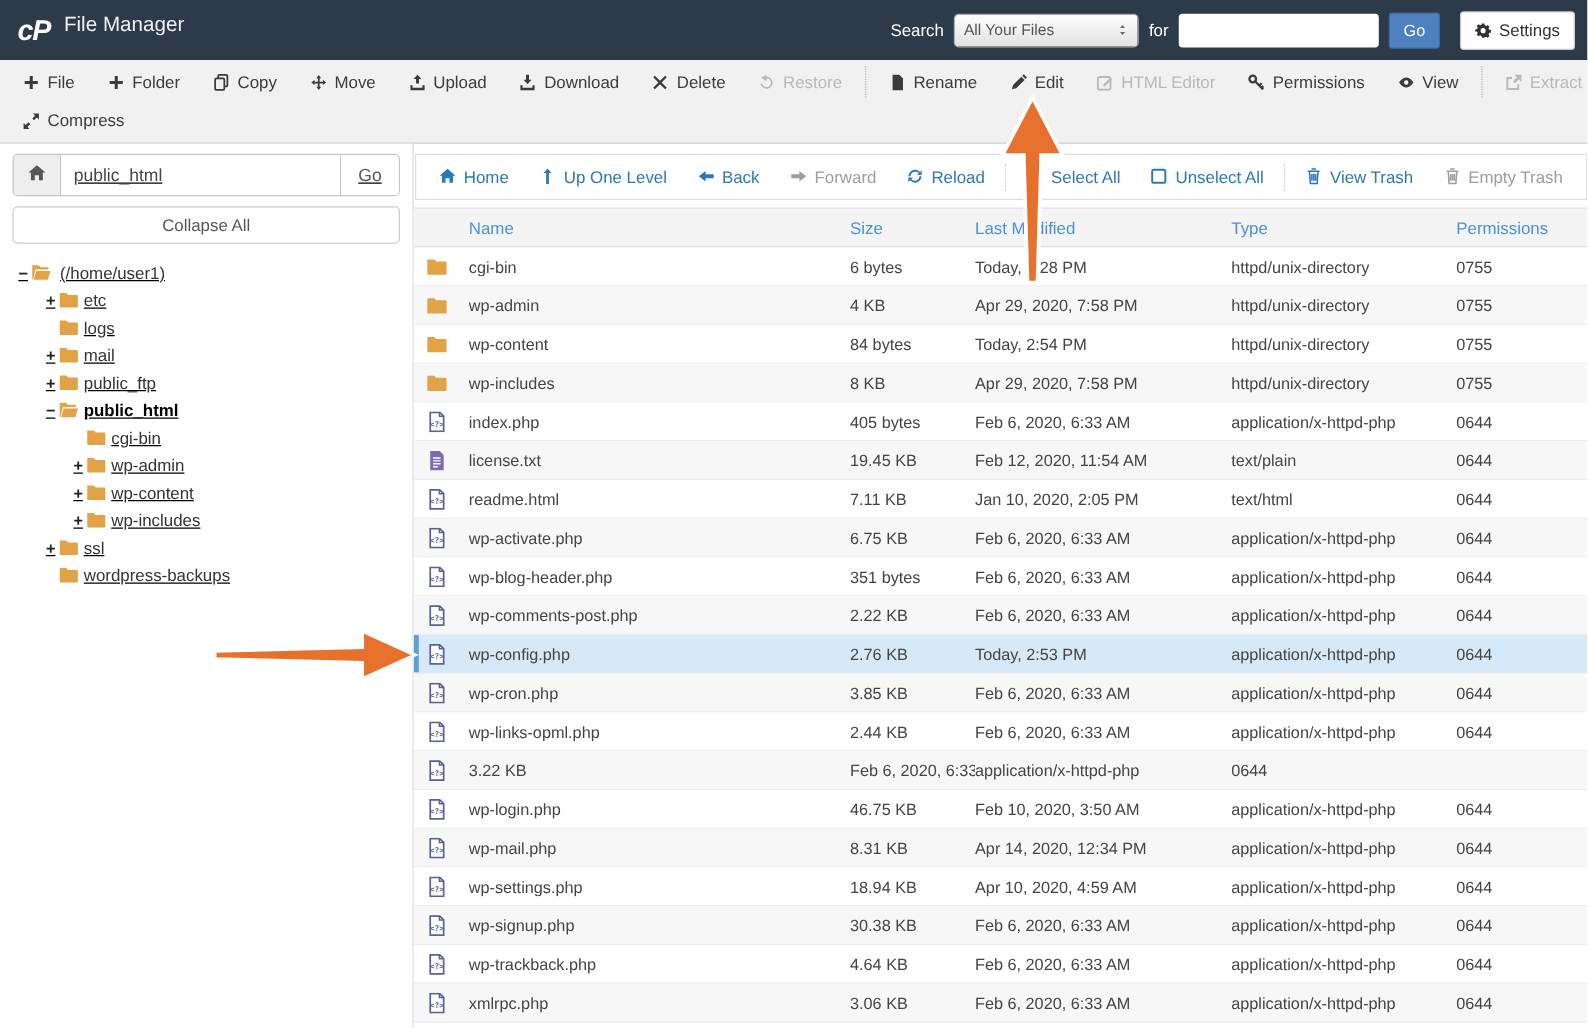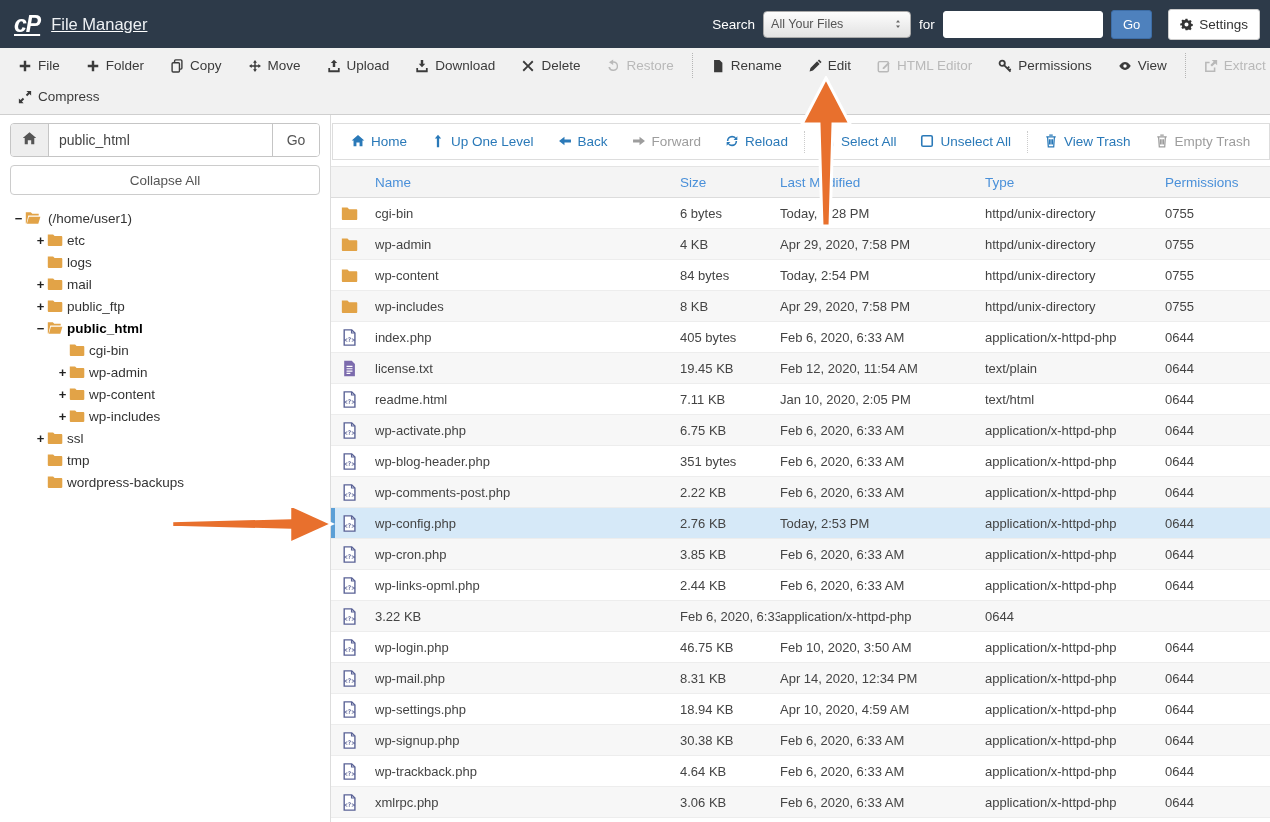--- a/index.html
+++ b/index.html
@@ -5,21 +5,21 @@
   * { box-sizing: border-box; }
   html,body { margin:0; padding:0; }
   body {
     width:1270px; height:822px; overflow:hidden; position:relative;
     font-family:"Liberation Sans", sans-serif; background:#fff; font-size:13px;
   }
 
   
   .topbar { height:48px; background:var(--topbar-bg); display:flex; align-items:center;
             justify-content:space-between; padding:0 10px; }
-  .brand { display:flex; align-items:center; gap:11px; color:#fff; padding-left:4px;text-decoration:underline; }
+  .brand { display:flex; align-items:flex-start; gap:11px; color:#fff; padding-left:4px; }
   .logo { font-weight:bold; font-size:23px; font-style:italic; letter-spacing:-1px; }
   .apptitle { font-size:16.5px; color:#eef1f4; }
   .search-area { display:flex; align-items:center; gap:8px; color:#fff; font-size:13.5px; }
   .scope { background:linear-gradient(#fdfdfd,#e2e2e2); border:1px solid #a9a9a9; border-radius:4px;
            height:27px; width:148px; display:flex; align-items:center; justify-content:space-between;
            padding:0 7px; color:#555; font-size:12.5px; cursor:pointer; }
   .scope .ic svg { width:10px; height:12px; fill:#666; display:block; }
   .search-input { height:27px; width:160px; border:1px solid #fff; border-radius:3px; padding:0 7px; outline:none; }
   .gobtn { background:var(--go-btn); color:#fff; border:1px solid #3d6da6; border-radius:3px;
            height:29px; padding:0 11px; font-size:13px; cursor:pointer; }
@@ -32,21 +32,21 @@
   .toolbar-row { display:flex; align-items:center; height:31px; }
   .tbtn { display:flex; align-items:center; gap:6px; padding:0 13px; font-size:13.5px; color:#3b3b3b; cursor:pointer; white-space:nowrap; }
   .tbtn .ic svg { width:14px; height:14px; fill:currentColor; display:block; }
   .tbtn.disabled { color:#b9b9b9; cursor:default; }
   .tsep { align-self:stretch; border-left:1px dotted #b5b5b5; margin:3px 5px; }
 
   
   .content { display:flex; height:708px; }
 
   
-  .sidebar { width:331px; min-width:331px; border-right:1px solid #ddd; padding:8px 10px; background:#fff; }
+  .sidebar { width:331px; min-width:331px; border-right:1px solid #ddd; padding:8px 10px; background:#fff;text-decoration:underline; }
   .pathgroup { display:flex; height:34px; border:1px solid #c5c5c5; border-radius:4px; overflow:hidden; background:#fff; }
   .homebtn { width:38px; background:#eee; border:none; border-right:1px solid #c5c5c5;
              display:flex; align-items:center; justify-content:center; cursor:pointer; }
   .homebtn svg { width:15px; height:15px; fill:#555; }
   .pathinput { flex:1; border:none; outline:none; padding:0 10px; font-size:14px; color:#444; border-right:1px solid #c5c5c5; min-width:0; }
   .pathgo { width:46px; background:#fff; border:none; font-size:14px; color:#555; cursor:pointer; }
   .collapse { margin-top:8px; width:100%; height:30px; background:#fff; border:1px solid #ccc; border-radius:4px;
               font-size:13.5px; color:#555; cursor:pointer; font-family:inherit; }
   #tree { margin-top:12px; font-size:13.5px; color:#333; }
   .tree-item { display:flex; align-items:center; height:22px; cursor:pointer; }
@@ -377,30 +377,20 @@
     <span class="tlabel">ssl</span>
   </div>
         <div class="tree-item" style="padding-left: 24px;">
     <span class="exp"></span>
     <span class="fold">
             <svg class="folder-glyph" viewBox="0 0 16 14">
               <path d="M.8 1.4h5.3l1.5 1.6h6.8c.5 0 .9.4.9.9v8.2c0 .5-.4.9-.9.9H1.7c-.5 0-.9-.4-.9-.9z"></path>
             </svg>
           </span>
 
-    <span class="tlabel">tmp</span>
-  </div>
-        <div class="tree-item" style="padding-left: 24px;">
-    <span class="exp"></span>
-    <span class="fold">
-            <svg class="folder-glyph" viewBox="0 0 16 14">
-              <path d="M.8 1.4h5.3l1.5 1.6h6.8c.5 0 .9.4.9.9v8.2c0 .5-.4.9-.9.9H1.7c-.5 0-.9-.4-.9-.9z"></path>
-            </svg>
-          </span>
-
     <span class="tlabel">wordpress-backups</span>
   </div>
       </div>
   </div>
 
   <div class="main">
     <div class="navbar" id="navbar">
         <div class="nbtn">
     <span class="ic">
             <svg viewBox="0 0 16 16">

